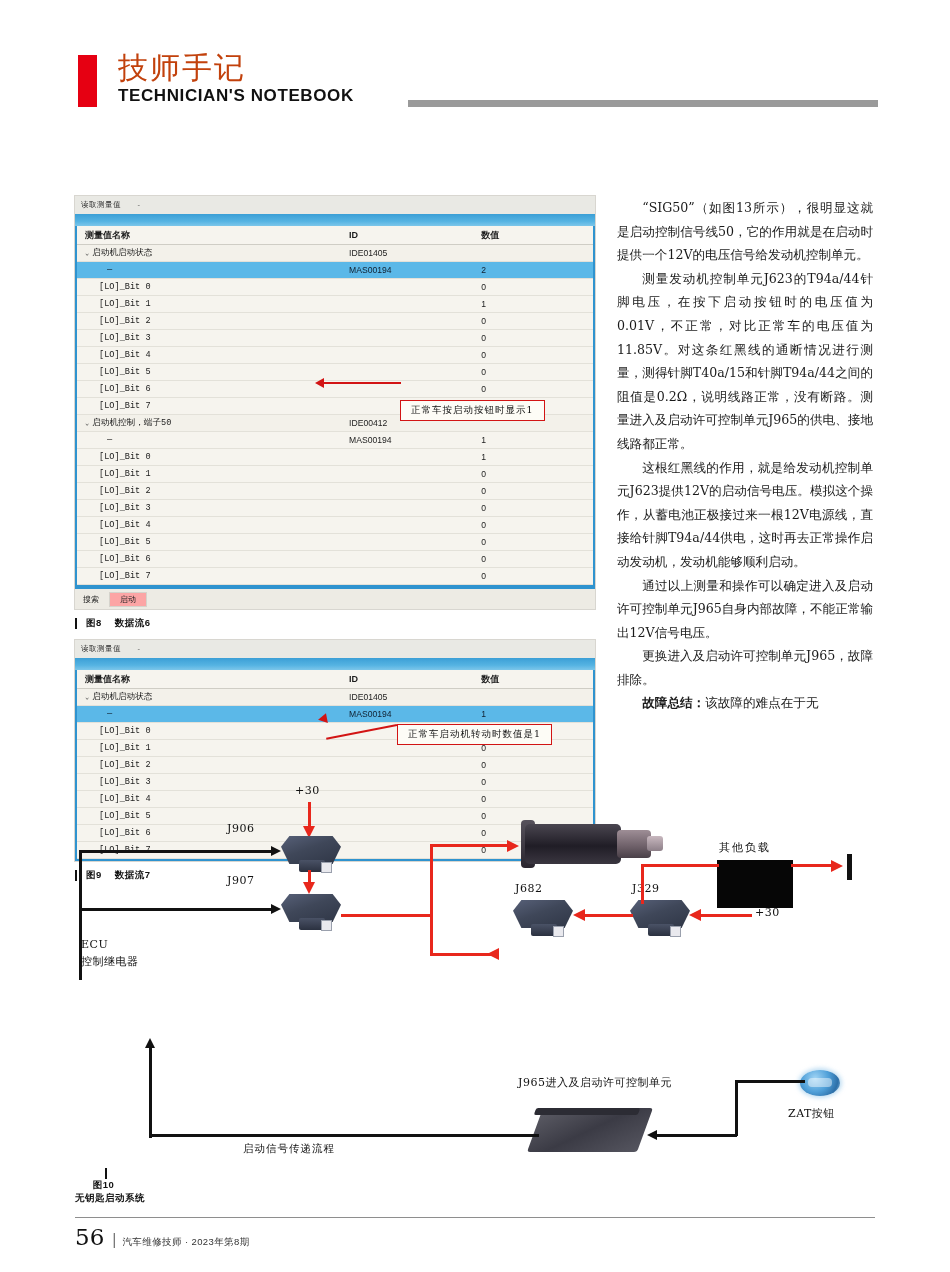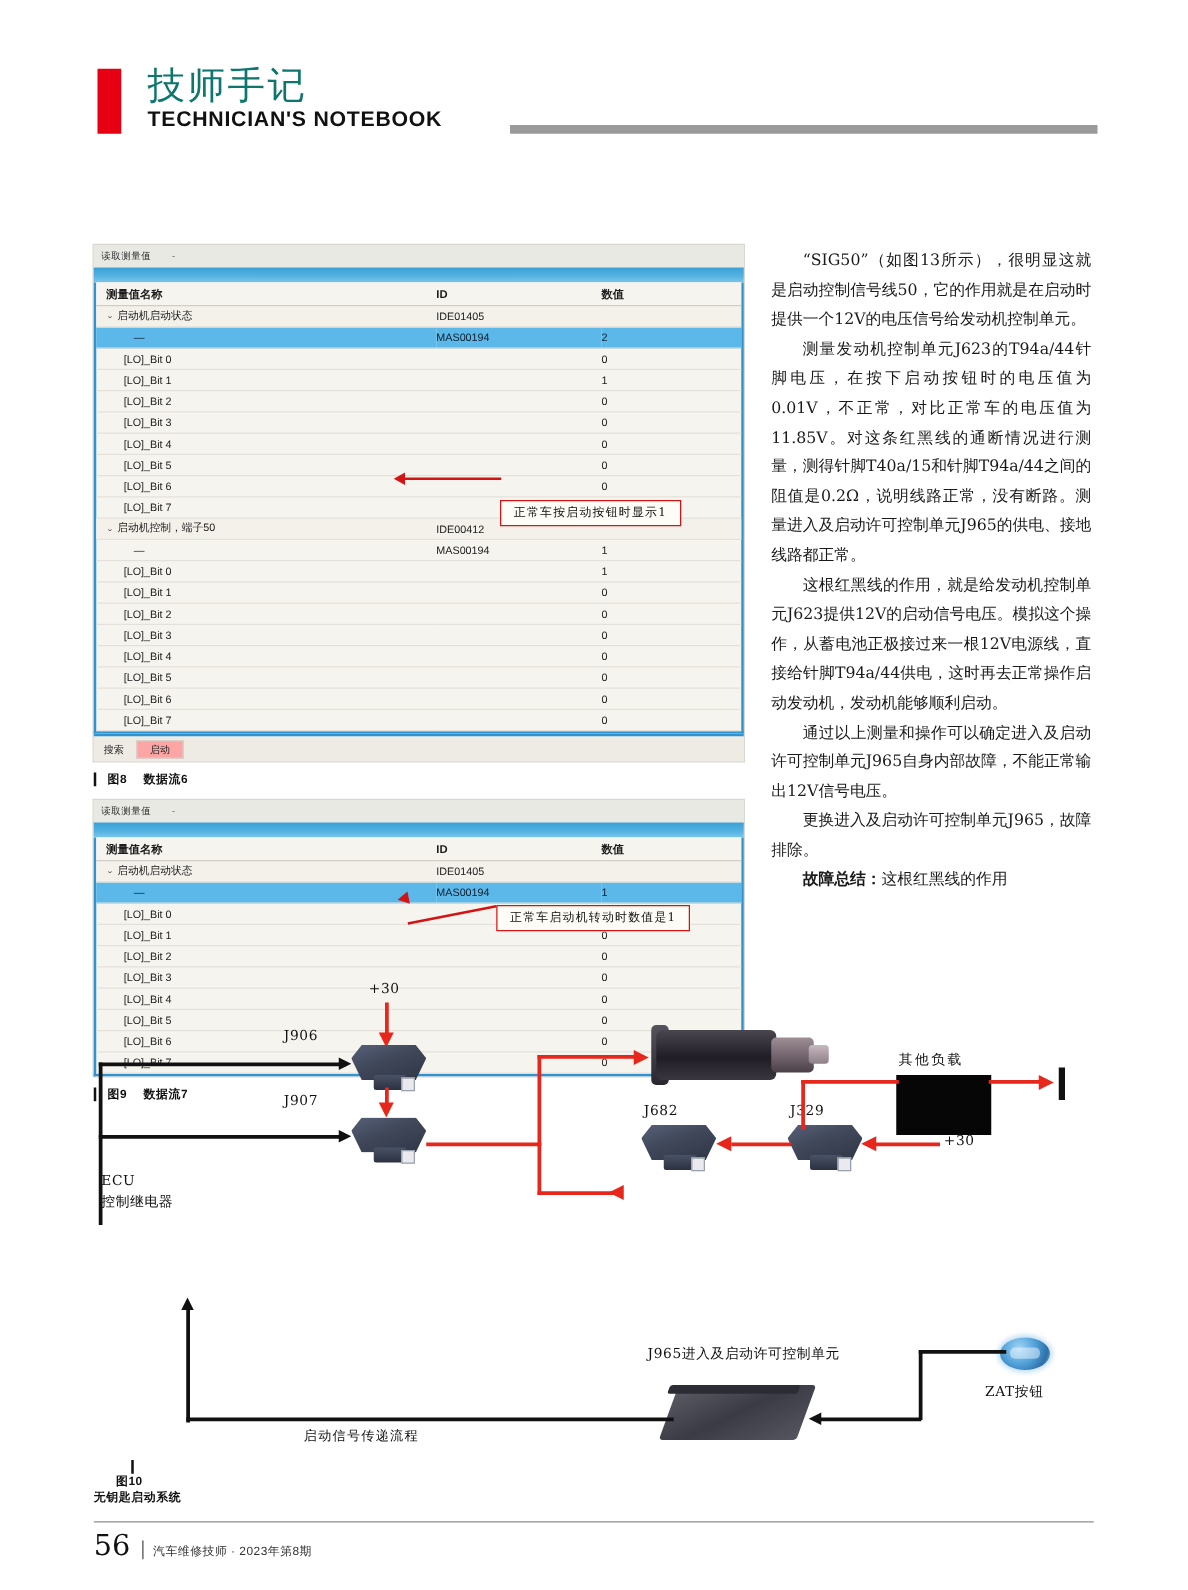--- a/index.html
+++ b/index.html
@@ -10,40 +10,40 @@
     position:relative;
     overflow:hidden;
     color:#1a1a1a;
   }
   .page{position:relative;width:950px;height:1272px;}
 
   
   .masthead{position:absolute;left:78px;top:52px;width:800px;height:62px;}
   .mh-bar{position:absolute;left:0;top:3px;width:19px;height:52px;background:#e60012;}
   .mh-cn{position:absolute;left:40px;top:-4px;font-family:"DejaVu Sans",sans-serif;
-          font-size:30px;letter-spacing:2px;color:#0f766e;font-weight:400;}
+          font-size:30px;letter-spacing:2px;color:#c2410c;font-weight:400;}
   .mh-en{position:absolute;left:40px;top:34px;font-size:17px;font-weight:bold;
           letter-spacing:.6px;color:#111;}
   .mh-rule{position:absolute;left:330px;top:48px;width:470px;height:7px;background:#9a9a9a;}
 
   
   .leftcol{position:absolute;left:75px;top:196px;width:520px;}
 
   .scrshot{position:relative;width:520px;background:#f2f0ea;
            box-shadow:0 0 0 1px #d8d6d0;}
   .sc-title{height:18px;background:#e9e9e4;font-size:7.5px;color:#2b2b2b;
             padding:4px 0 0 6px;box-sizing:border-box;letter-spacing:.5px;}
   .sc-title .dash{margin-left:14px;color:#666;}
   .sc-blueband{height:12px;background:linear-gradient(#3b9fd6,#55b3e2 60%,#7cc6ea);}
   .sc-frame{border:2px solid #2f93cf;border-top:none;background:#f6f4ee;padding:0;}
 
   table.dt{width:100%;border-collapse:collapse;table-layout:fixed;}
   table.dt td{font-size:8.6px;color:#1c1c1c;padding:1px 0 1px 0;height:14px;
               vertical-align:middle;border-bottom:1px solid #e3e1d9;}
-  .c-name{width:52%;padding-left:8px!important;}
+  .c-name{width:52%;padding-left:8px!important;font-family:Liberation Mono, monospace;}
   .c-id{width:26%;}
   .c-val{width:22%;}
   tr.hdr td{font-weight:bold;font-size:9px;border-bottom:1px solid #cfcdc5;
             background:#f6f4ee;height:16px;}
   tr.grp td{background:#f3f1ea;}
   tr.sel td{background:#5bb8e8;color:#102030;font-weight:normal;}
   .caret{display:inline-block;transform:scaleY(.8);font-size:7px;margin-right:3px;color:#333;}
   .indent{padding-left:22px!important;}
   .dashcell{padding-left:30px!important;color:#333;}
 
@@ -369,21 +369,21 @@
       <span>数据流7</span>
     </div>
   </div>
 
   <div class="rightcol">
     <p>“SIG50”（如图13所示），很明显这就是启动控制信号线50，它的作用就是在启动时提供一个12V的电压信号给发动机控制单元。</p>
     <p>测量发动机控制单元J623的T94a/44针脚电压，在按下启动按钮时的电压值为0.01V，不正常，对比正常车的电压值为11.85V。对这条红黑线的通断情况进行测量，测得针脚T40a/15和针脚T94a/44之间的阻值是0.2Ω，说明线路正常，没有断路。测量进入及启动许可控制单元J965的供电、接地线路都正常。</p>
     <p>这根红黑线的作用，就是给发动机控制单元J623提供12V的启动信号电压。模拟这个操作，从蓄电池正极接过来一根12V电源线，直接给针脚T94a/44供电，这时再去正常操作启动发动机，发动机能够顺利启动。</p>
     <p>通过以上测量和操作可以确定进入及启动许可控制单元J965自身内部故障，不能正常输出12V信号电压。</p>
     <p>更换进入及启动许可控制单元J965，故障排除。</p>
-    <p><b>故障总结：</b><span>这根红黑线的作用</span></p>
+    <p><b>故障总结：</b><span>该故障的难点在于无</span></p>
   </div>
 
   <div class="diagram">
 
     <div class="dg-label" style="left:220px;top:6px;">+30</div>
     <div class="wire red" style="left:233px;top:24px;width:3px;height:26px;"></div>
     <div class="ah r-down" style="left:228px;top:48px;"></div>
 
     <div class="dg-label" style="left:152px;top:44px;">J906</div>
     <div class="relay" style="left:206px;top:58px;">

